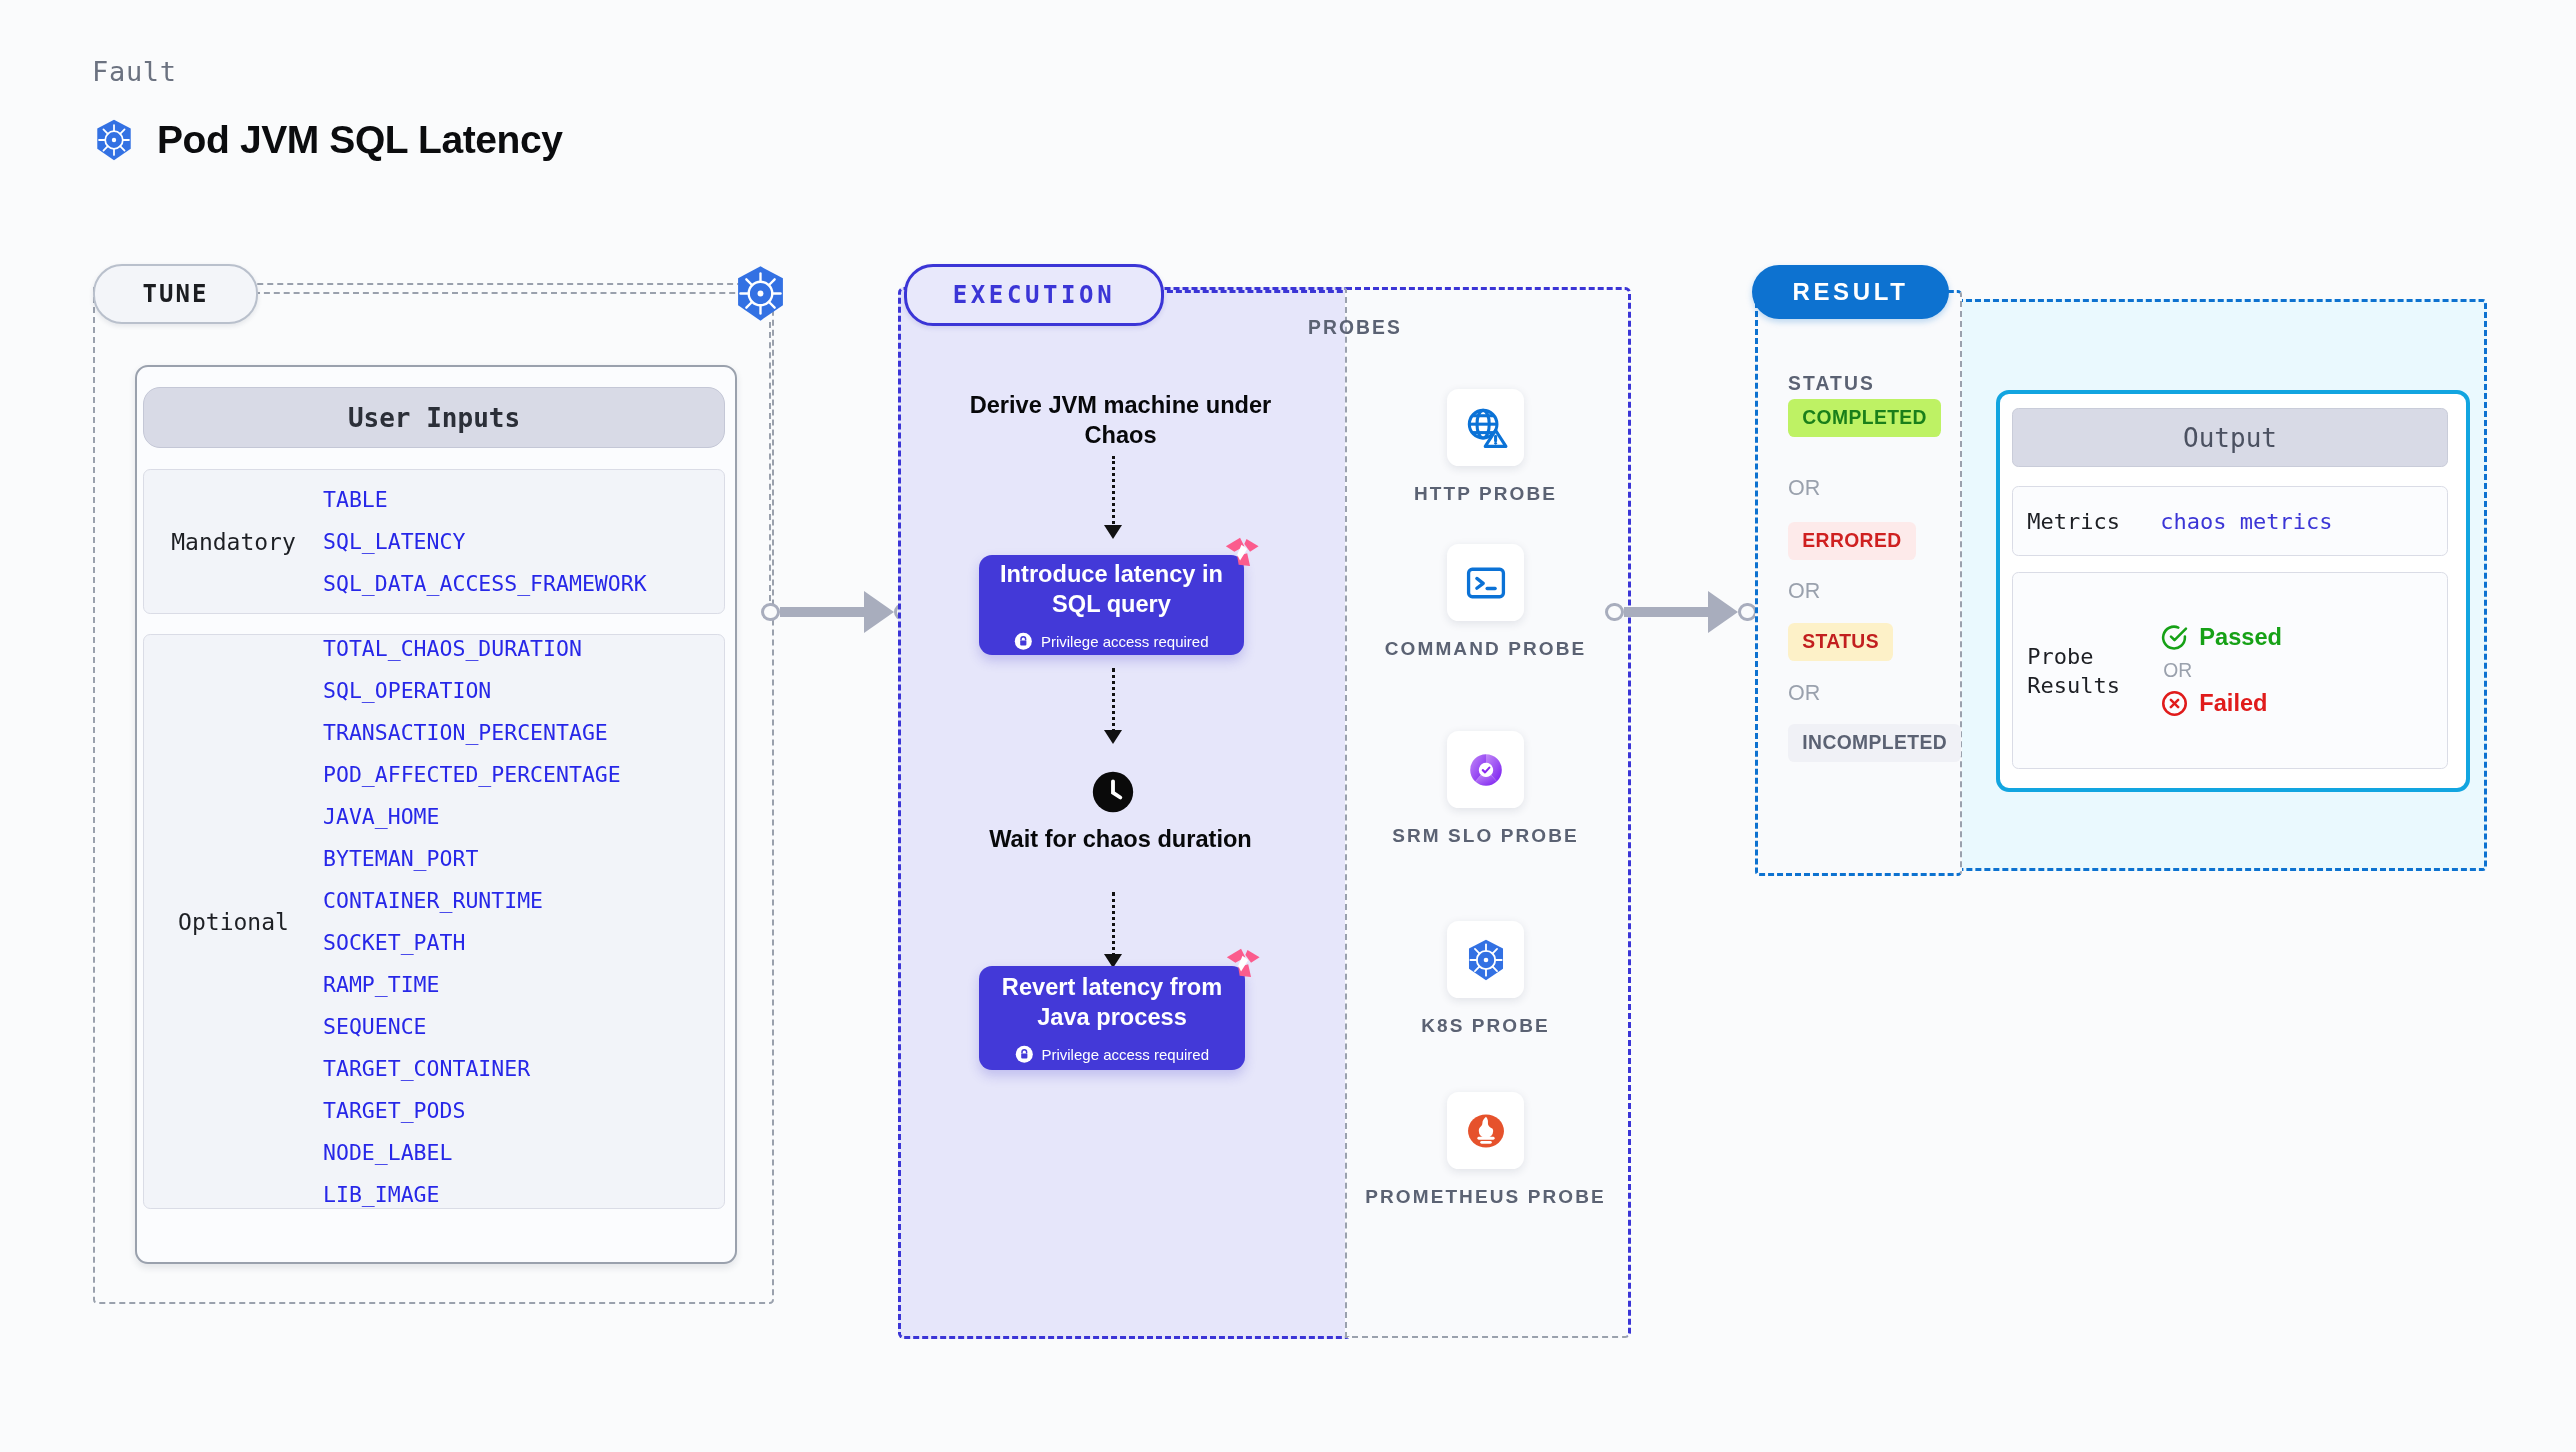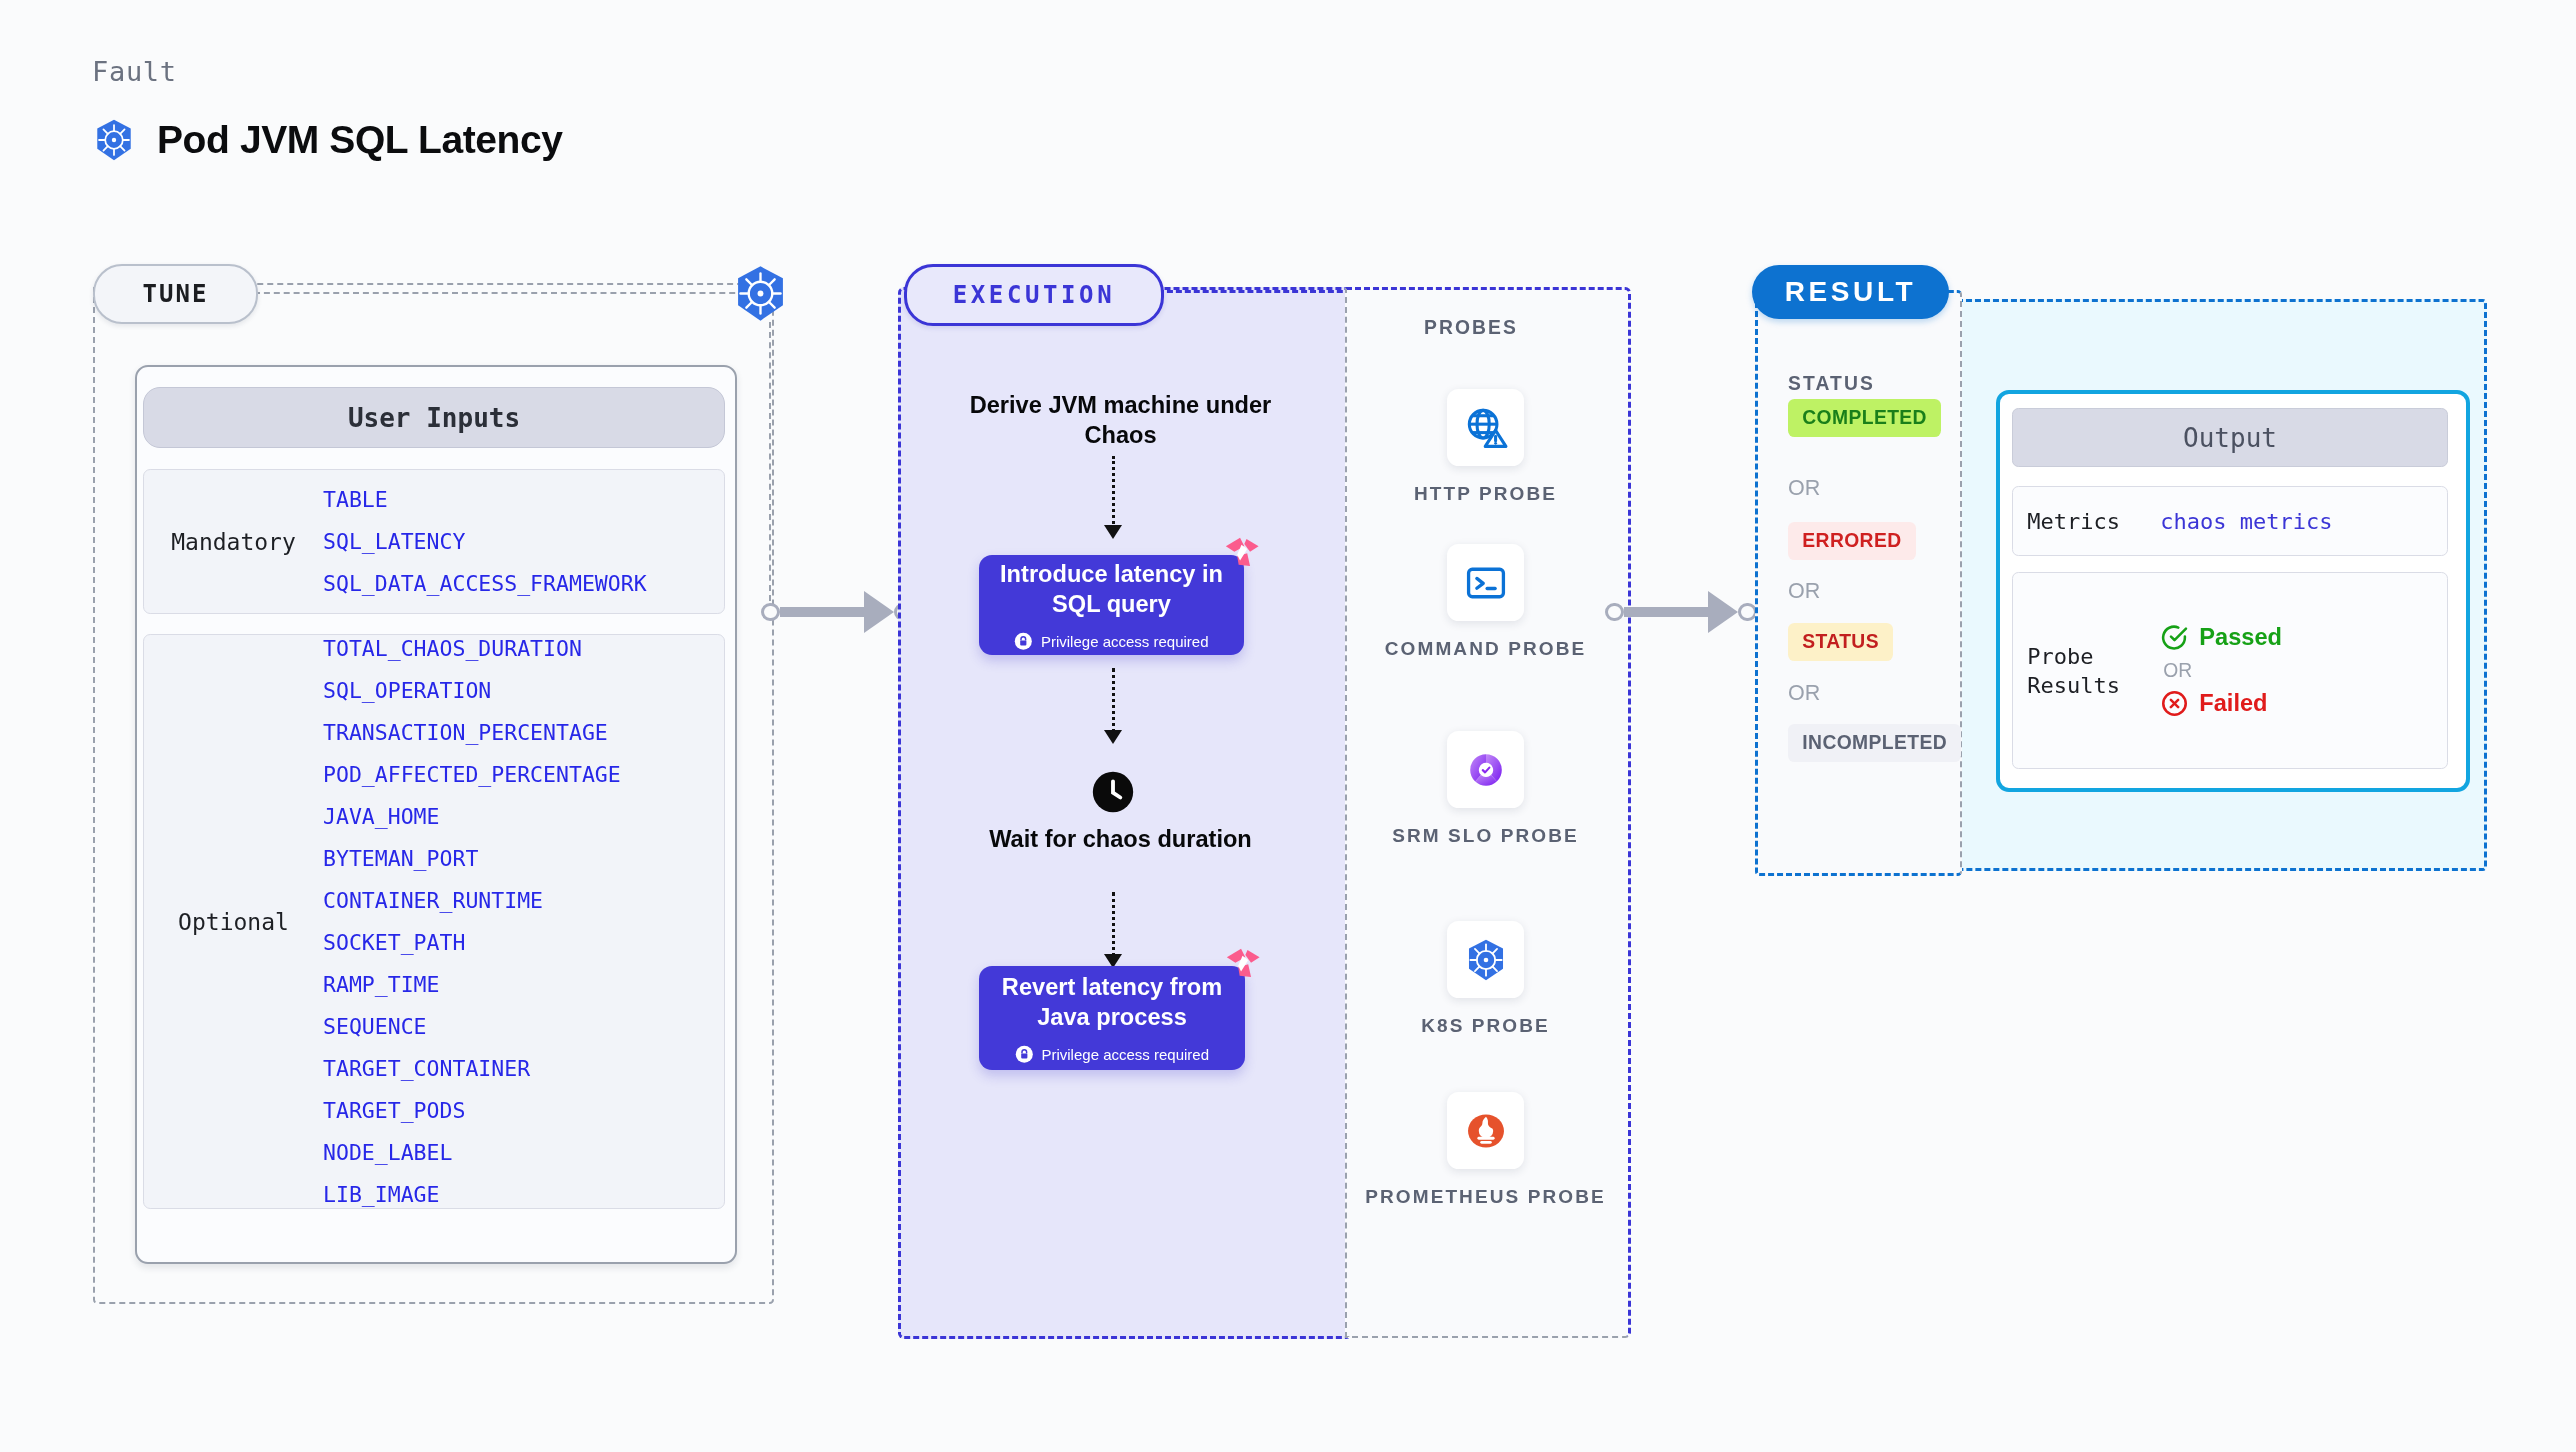--- a/index.html
+++ b/index.html
@@ -74,34 +74,34 @@
   .purple-box .priv{display:flex;align-items:center;gap:7.9px;margin-top:13px;}
   .purple-box .priv span{color:#fff;font-size:15px;}
   #box-introduce{left:979px;top:555px;width:265px;height:100px;}
   #box-revert{left:979px;top:966px;width:266px;height:104px;}
   .litmus-badge{position:absolute;right:-15.8px;top:-18.6px;}
 
   #clock-ico{left:1091px;top:770px;}
 
   
   #probes-panel{left:1345px;top:287px;width:281px;height:1046px;background:#f9fafc;border:2.1px dashed #9aa1ad;border-top:3.6px dashed #3b35d6;border-right:3.6px dashed #3b35d6;border-radius:0 5.7px 5.7px 0;}
-  #probes-title{left:1424px;top:317px;font-size:19.3px;letter-spacing:2.1px;color:#5b6273;font-weight:bold;}
+  #probes-title{left:1308px;top:317px;font-size:19.3px;letter-spacing:2.1px;color:#5b6273;font-weight:bold;}
 
   .probe{position:absolute;width:281px;display:flex;flex-direction:column;align-items:center;}
   .probe .tile{width:77px;height:77px;background:#fff;border-radius:11.5px;box-shadow:0 2.9px 8.6px rgba(30,40,70,.10);display:flex;align-items:center;justify-content:center;}
   .probe .lbl{margin-top:15.8px;font-size:19px;letter-spacing:2.1px;color:#5b6273;font-weight:bold;text-align:center;line-height:24px;}
   #probe0{left:1345px;top:389px;}
   #probe1{left:1345px;top:544px;}
   #probe2{left:1345px;top:731px;}
   #probe3{left:1345px;top:921px;}
   #probe4{left:1345px;top:1092px;}
 
   
   #result-chip{left:1752px;top:265px;width:197px;height:54px;border-radius:29px;background:#0d72d0;display:flex;align-items:center;justify-content:center;box-shadow:0 2.9px 6.4px rgba(13,114,208,.26);z-index:4;}
-  #result-chip span{color:#fff;font-size:28px;font-weight:bold;letter-spacing:3.6px;}
+  #result-chip span{color:#fff;font-size:24px;font-weight:bold;letter-spacing:3.6px;}
   #status-panel{left:1755px;top:290px;width:202px;height:580px;background:#f9fafc;border:3.6px dashed #0d72d0;border-right:2.1px dashed #9aa1ad;border-radius:4.3px;}
   #status-title{left:1788px;top:373px;font-size:19.3px;letter-spacing:2.1px;color:#5b6273;font-weight:bold;}
   .status-badge{position:absolute;left:1788px;border-radius:6.4px;padding:7.9px 14.3px;font-size:19.3px;font-weight:bold;letter-spacing:0.4px;}
   .or-text{position:absolute;left:1788px;font-size:21.5px;color:#9aa1ad;}
   #result-region{left:1957px;top:299px;width:527px;height:566px;background:#eaf9fe;border:3.6px dashed #0d72d0;border-left:none;border-radius:0 4.3px 4.3px 0;}
 
   #output-card{left:1996px;top:390px;width:466px;height:394px;background:#fff;border:4.3px solid #12a5e0;border-radius:13px;}
   #output-head{left:2012px;top:408px;width:434px;height:57px;background:#d8dae6;border:0.7px solid #c9ccd9;border-radius:6.4px;display:flex;align-items:center;justify-content:center;}
   #output-head span{font-family:"DejaVu Sans Mono",monospace;font-size:26px;color:#4b5161;}
   .out-row{position:absolute;left:2012px;width:434px;background:#fbfcfe;border:0.7px solid #dadce6;border-radius:6.4px;display:flex;align-items:center;}

